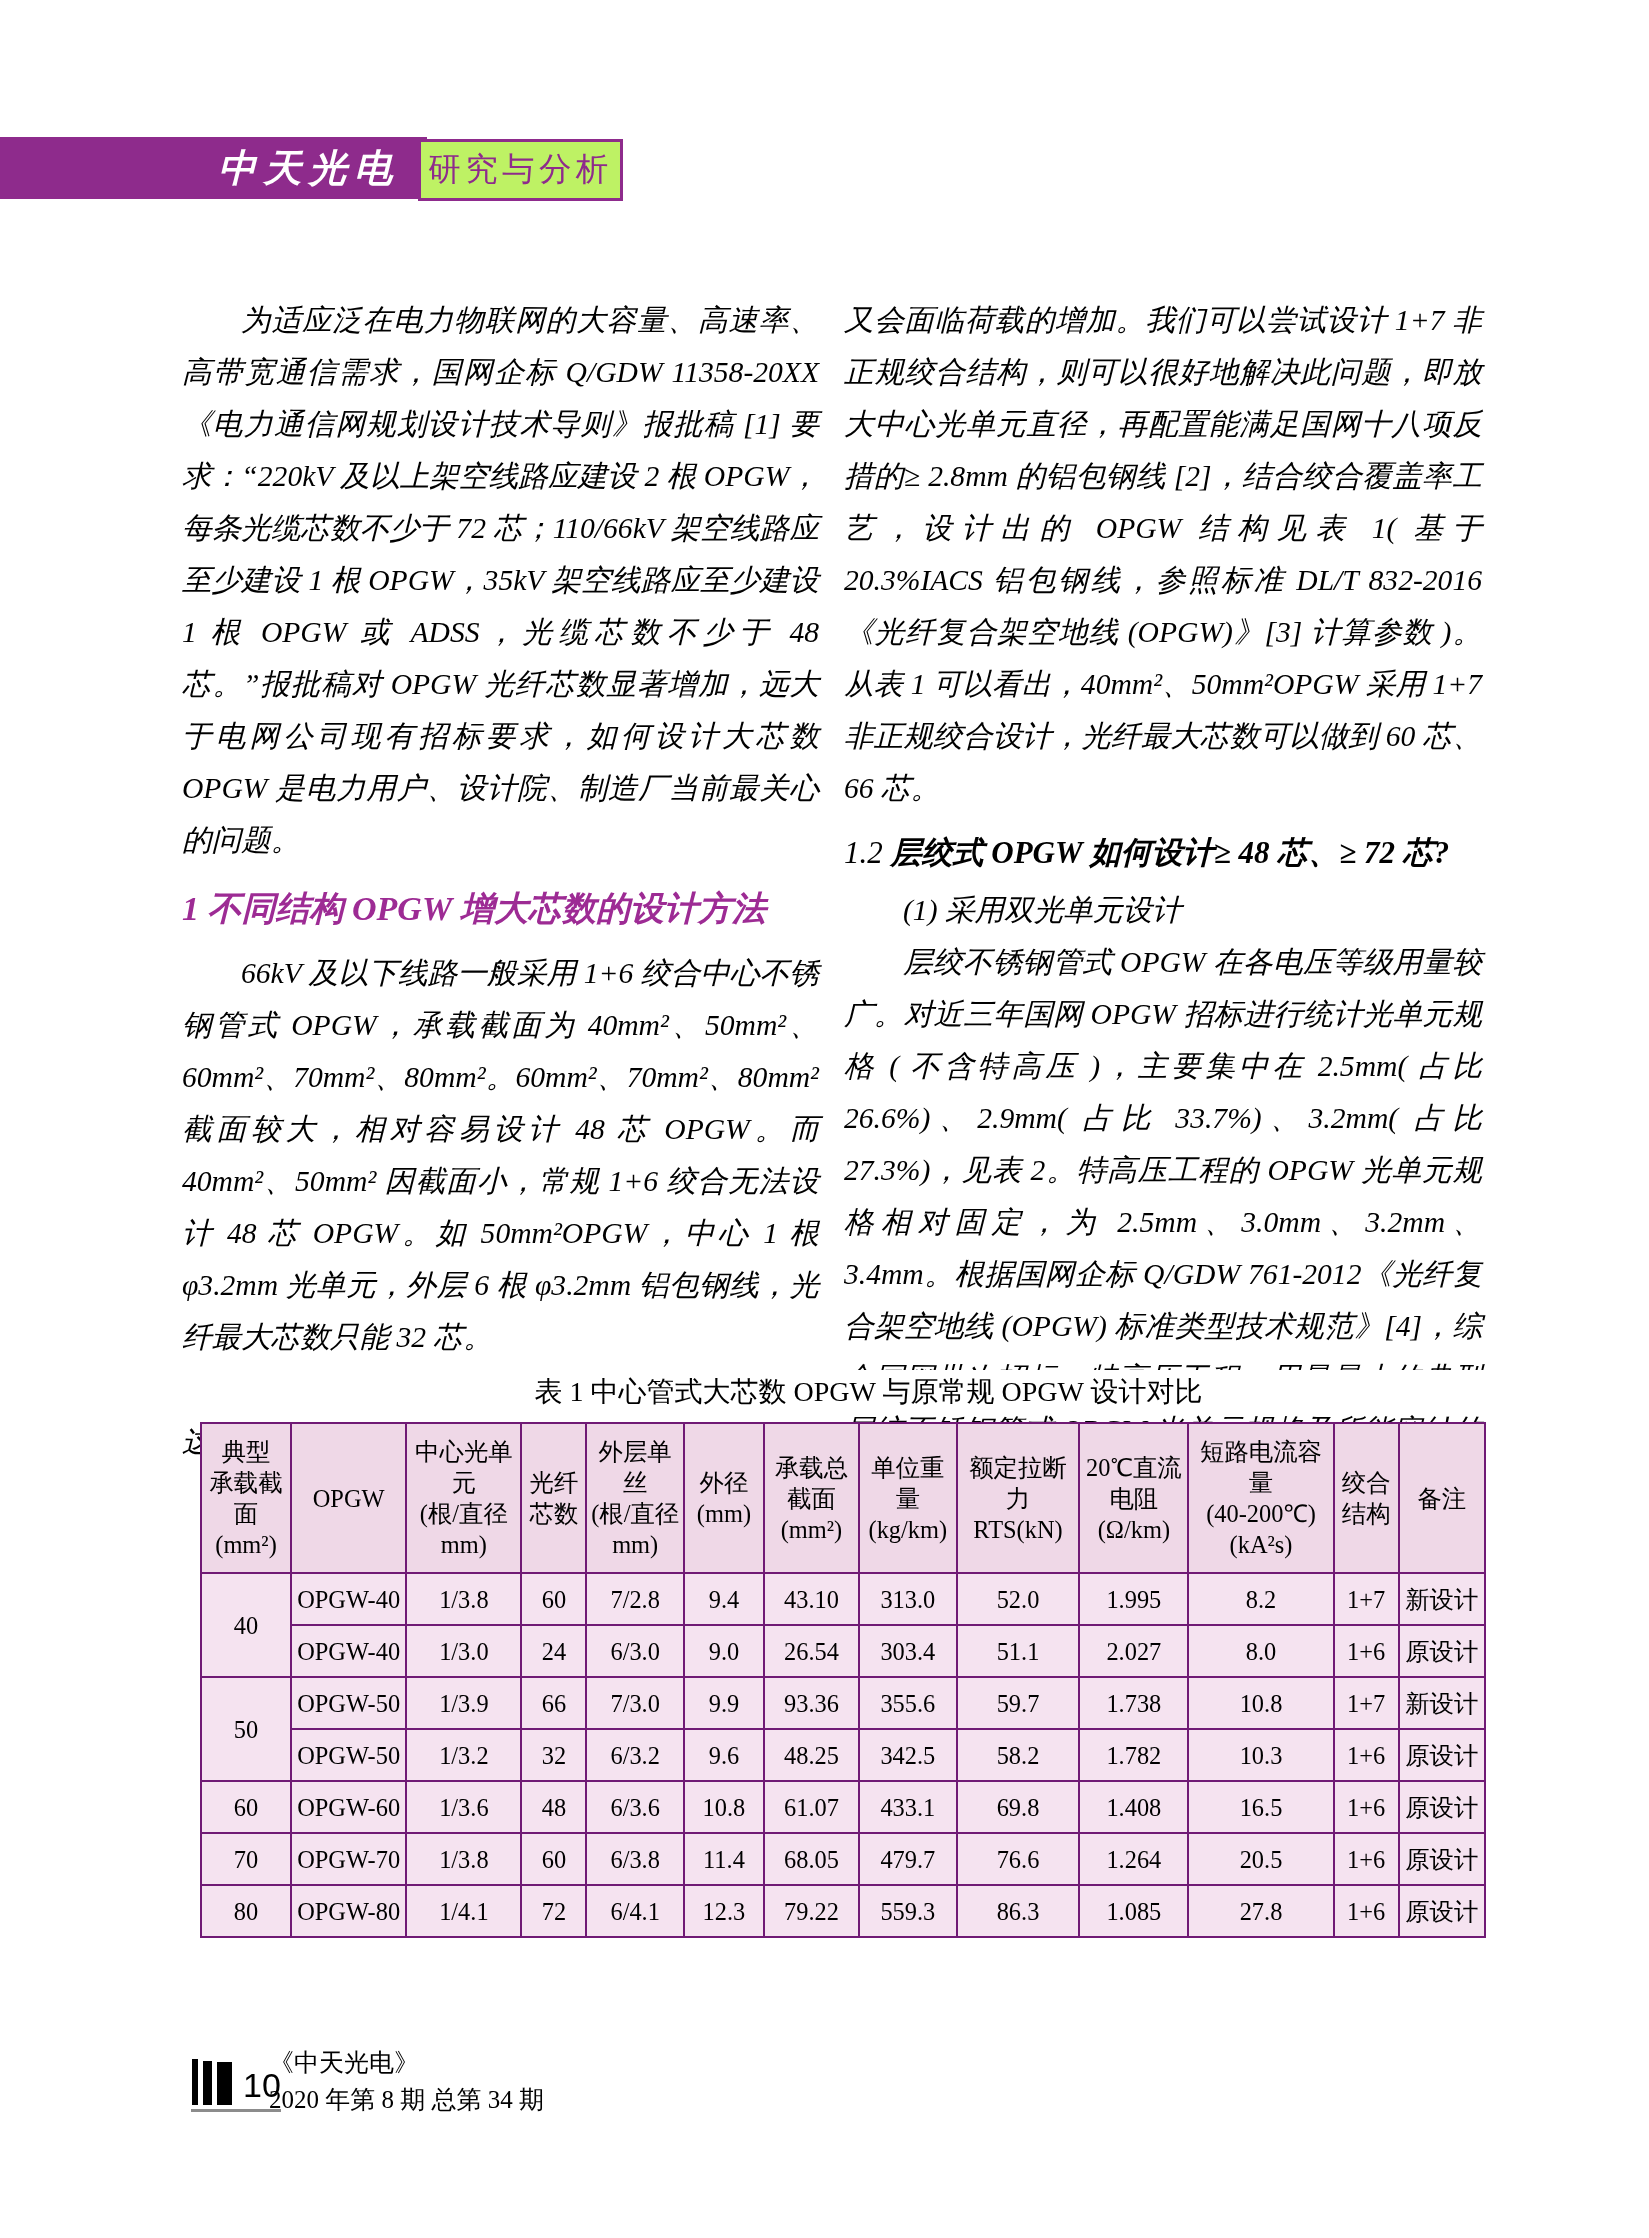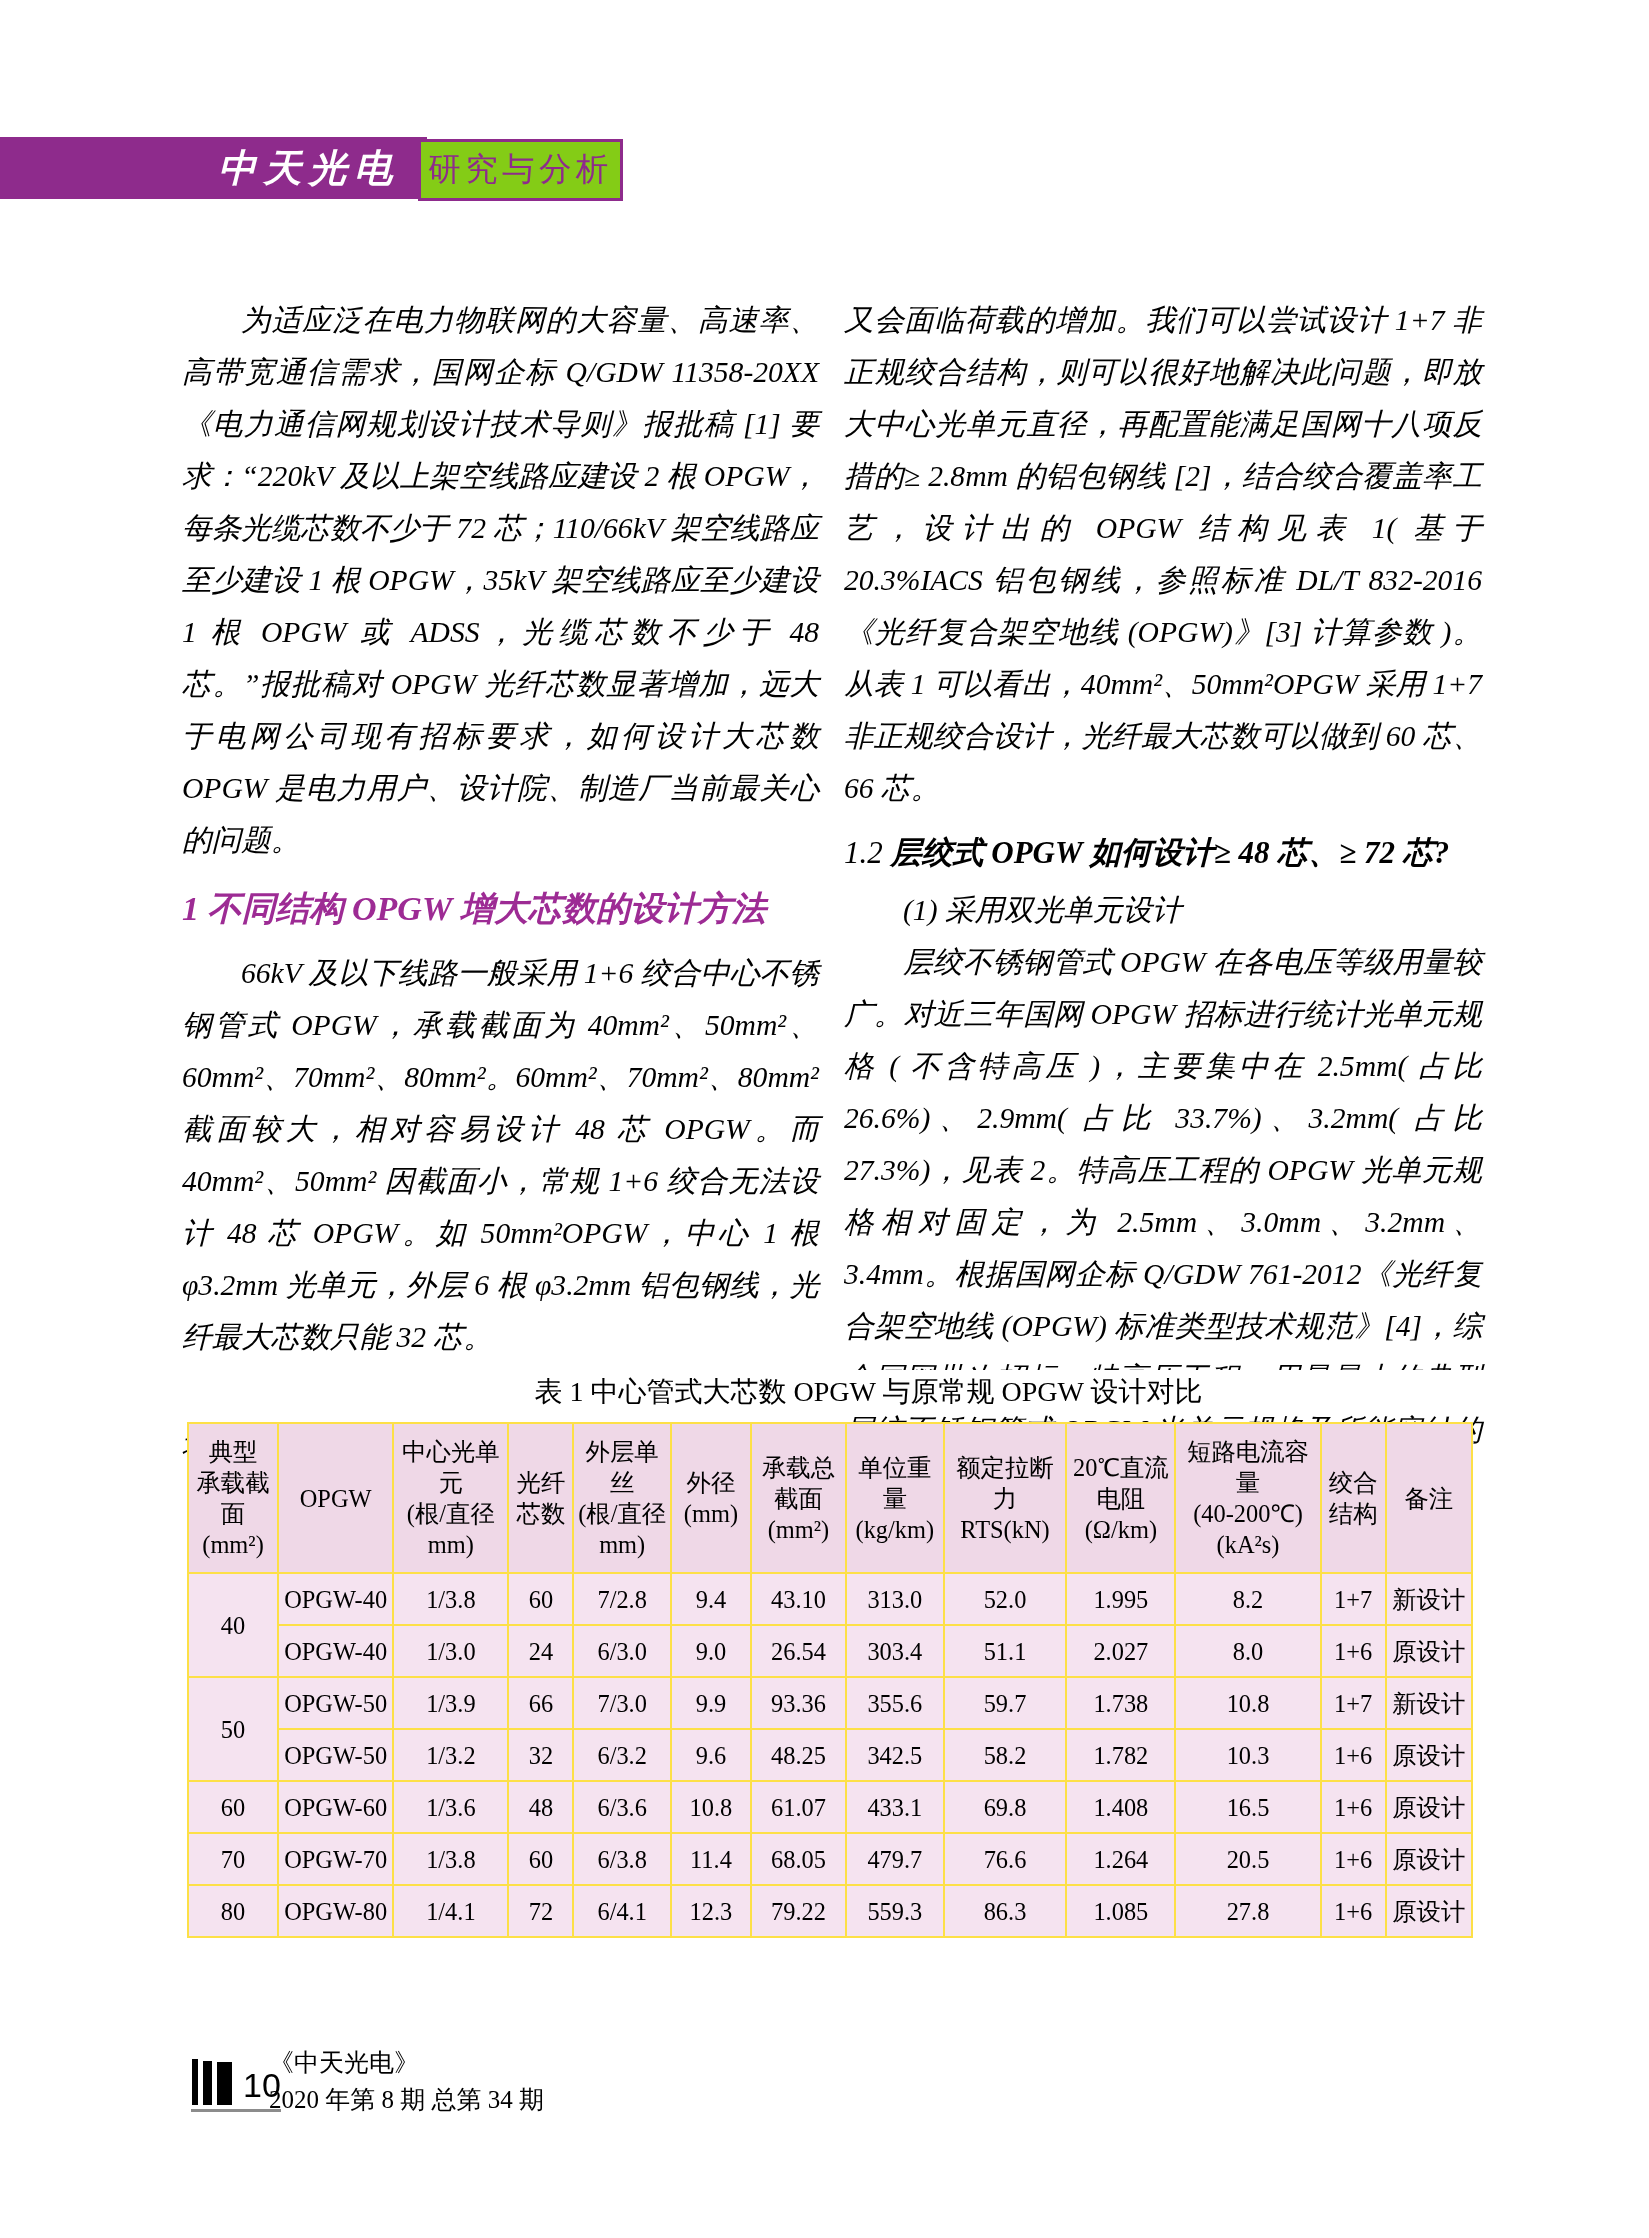--- a/index.html
+++ b/index.html
@@ -14,21 +14,21 @@
     font-family:"Liberation Serif",serif;color:#000;overflow:hidden;
   }
   
   .masthead{position:absolute;left:0;top:137px;width:427px;height:62px;background:var(--accent);}
   .logo{
     position:absolute;left:218px;top:0;height:62px;display:flex;align-items:center;
     color:#fff;font-size:38px;font-weight:bold;font-style:italic;letter-spacing:7.4px;
     font-family:"DejaVu Sans",sans-serif;white-space:nowrap;
   }
   .badge{
-    position:absolute;left:418px;top:139px;width:199px;height:56px;background:#84cc16;
+    position:absolute;left:418px;top:139px;width:199px;height:56px;background:#bef264;
     border:3px solid var(--accent);display:flex;align-items:center;justify-content:center;
     color:var(--accent);font-size:32.5px;letter-spacing:4.4px;
     font-family:"Liberation Sans",sans-serif;white-space:nowrap;
   }
   
   .col{position:absolute;top:294px;width:637px;font-size:29.6px;line-height:52px;text-align:justify;font-style:italic;}
   .col-left{left:182px;}
   .col-right{left:844px;width:638px;}
   p.para{margin:0;text-indent:59px;}
   p.para.noindent{text-indent:0;}
@@ -36,21 +36,21 @@
     font-size:34px;line-height:44px;color:var(--heading);font-weight:bold;
     margin:20.7px 0 16.3px 0;text-align:left;
   }
   h3.sub{font-size:31px;line-height:41px;font-weight:bold;margin:17.7px 0 11.8px 0;text-align:left;}
   h3.sub .num{font-weight:normal;}
   
   .tbl-title{
     position:absolute;top:1370px;left:0;width:1649px;height:43px;line-height:43px;
     text-align:center;font-size:28px;background:#fff;margin-left:44px;
   }
-  .tblwrap{position:absolute;top:1422px;left:187px;width:1286px;background:#fde047;}
+  .tblwrap{position:absolute;top:1422px;left:200px;width:1286px;background:#701a75;}
   table.data{width:100%;border-collapse:separate;border-spacing:2.2px;table-layout:fixed;}
   table.data th,table.data td{
     background:var(--cellbg);font-weight:normal;text-align:center;vertical-align:middle;
     font-size:24.4px;line-height:31px;padding:1.5px 3px;overflow:hidden;
   }
   table.data thead th{background:var(--headbg);height:145px;white-space:pre-line;}
   table.data tbody td{height:47px;}
   
   .footer{position:absolute;left:182px;top:2041px;width:665px;height:96px;}
   .bars{position:absolute;left:10.3px;top:17.7px;display:flex;align-items:flex-end;column-gap:5.2px;height:46px;}

